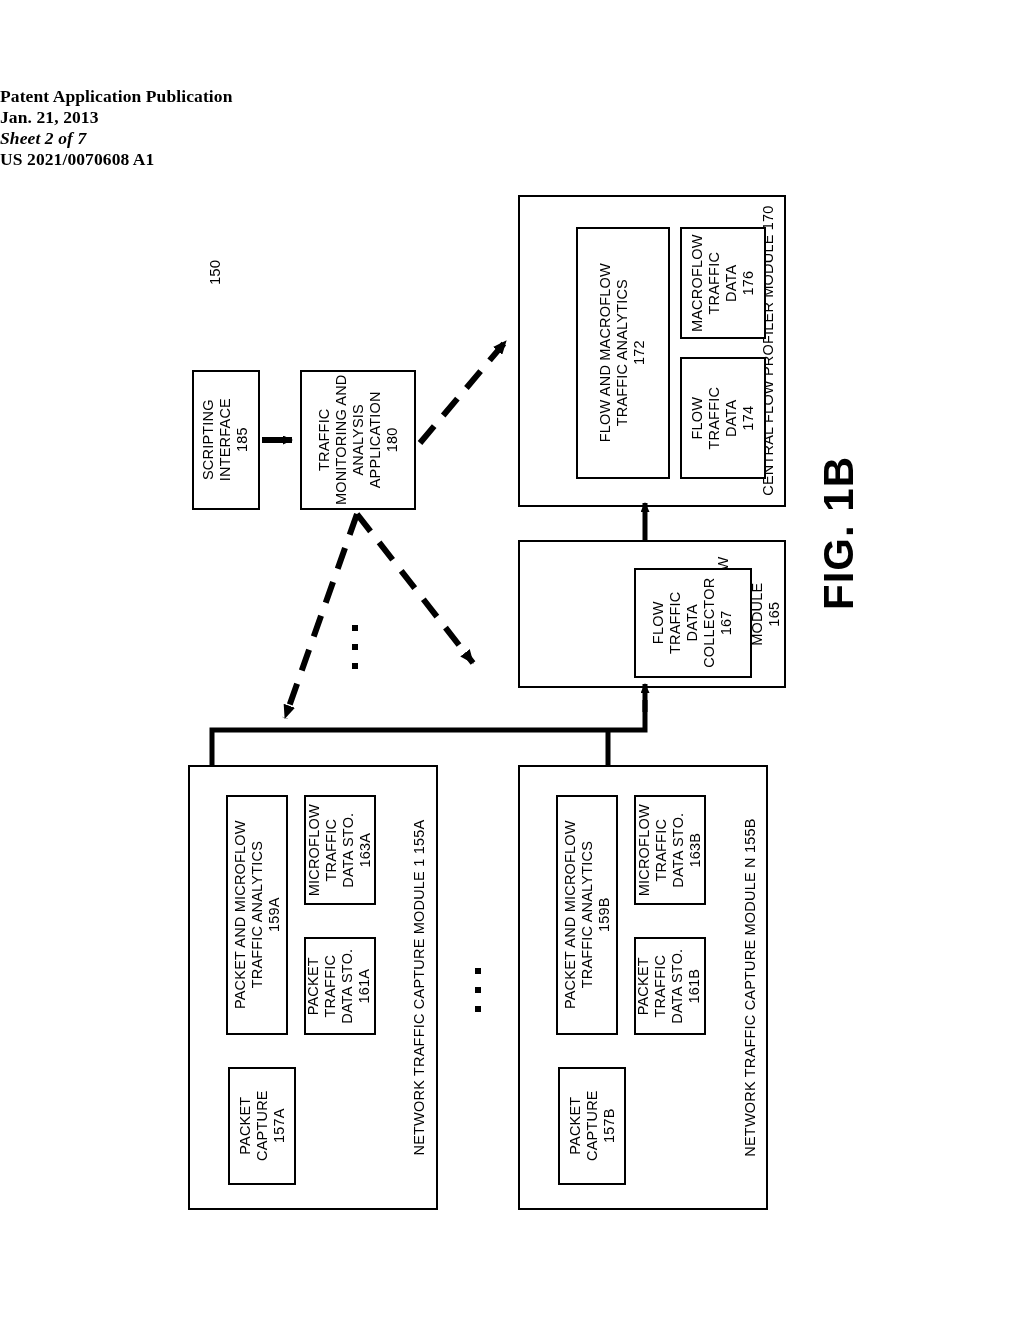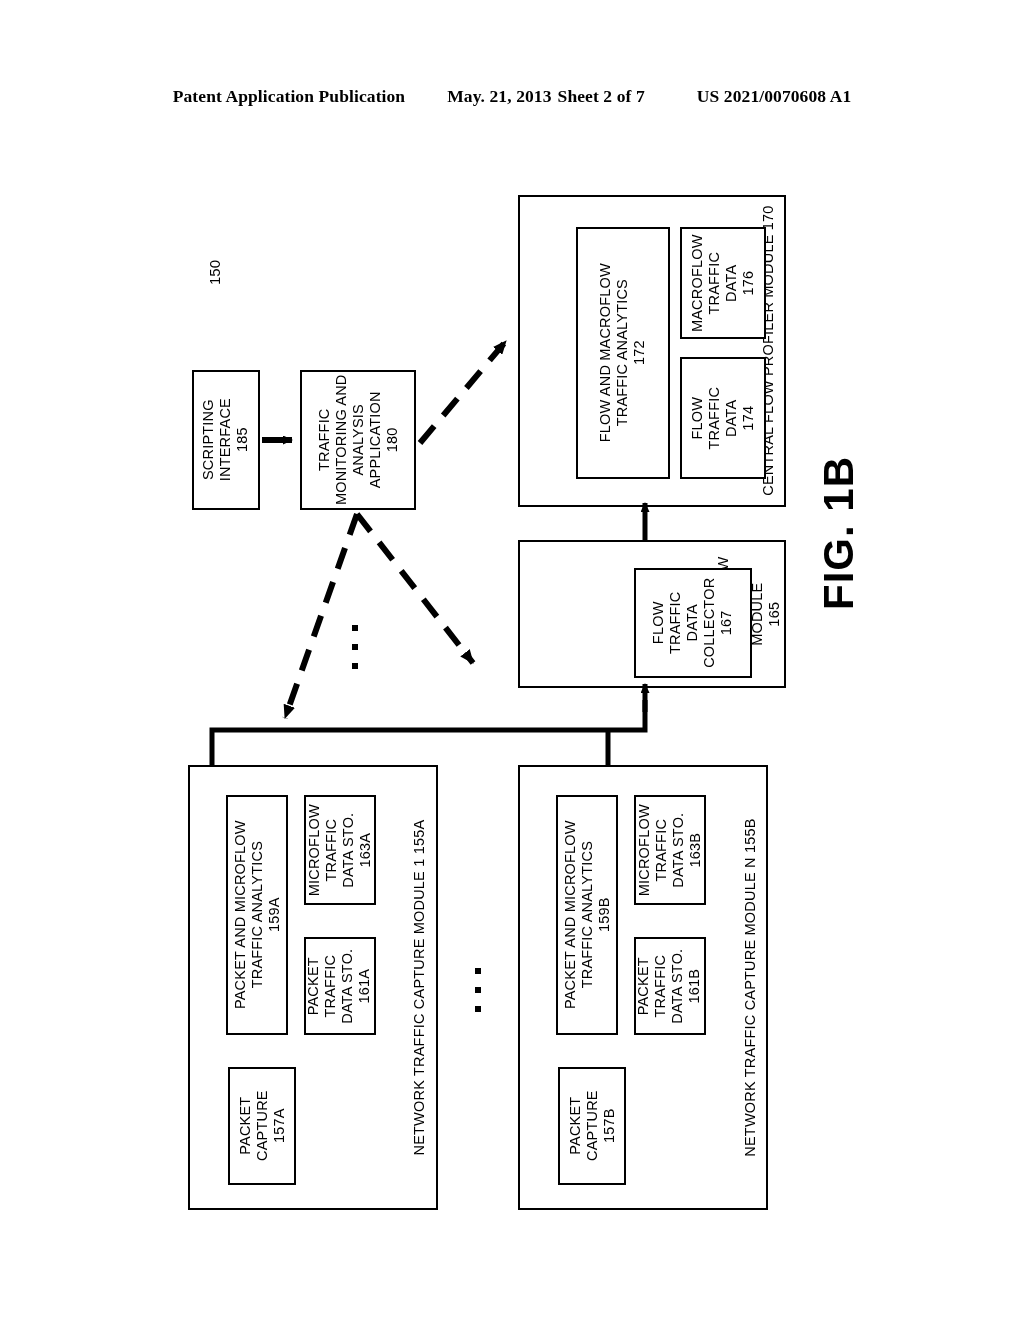--- a/index.html
+++ b/index.html
@@ -5,25 +5,25 @@
   html,body{margin:0;padding:0;background:#ffffff;}
   body{
     width:1024px;height:1320px;position:relative;overflow:hidden;
     font-family:"Liberation Sans", sans-serif;color:#000;
   }
   
   #hdr{
     position:absolute;left:0;top:86px;width:1024px;
     display:flex;justify-content:center;align-items:baseline;
     font-family:"Liberation Serif", serif;font-weight:bold;font-size:17.5px;
-    letter-spacing:.1px;white-space:nowrap;
+    letter-spacing:.1px;white-space:nowrap;flex-direction:column;
   }
   #hdr .h-pub{margin-right:42px;}
   #hdr .h-date{margin-right:6px;}
-  #hdr .h-sheet{margin-right:52px;}
+  #hdr .h-sheet{margin-right:52px;font-style:italic;}
 
   
   .box{position:absolute;border:2.5px solid #000;background:#fff;box-sizing:border-box;}
   .box.inner{border-width:2.5px;}
 
   
   .rot{
     position:absolute;left:0;top:0;width:100%;height:100%;
     display:flex;align-items:center;justify-content:center;
     pointer-events:none;
@@ -60,21 +60,21 @@
   .dots{position:absolute;display:flex;flex-direction:column;gap:13px;}
   .dots i{display:block;width:6px;height:6px;background:#000;}
 
   svg.overlay{position:absolute;left:0;top:0;width:1024px;height:1320px;pointer-events:none;}
 </style>
 </head>
 <body>
 
 <div id="hdr">
   <span class="h-pub">Patent Application Publication</span>
-  <span class="h-date">May. 21, 2013</span>
+  <span class="h-date">Jan. 21, 2013</span>
   <span class="h-sheet">Sheet 2 of 7</span>
   <span class="h-num">US 2021/0070608 A1</span>
 </div>
 
 <div id="figlabel">FIG. 1B</div>
 
 <div class="ftext" style="left:206px;top:285px;font-size:15px;">150</div>
 
 <div class="box" style="left:192px;top:370px;width:68px;height:140px;">
   <div class="rot">

